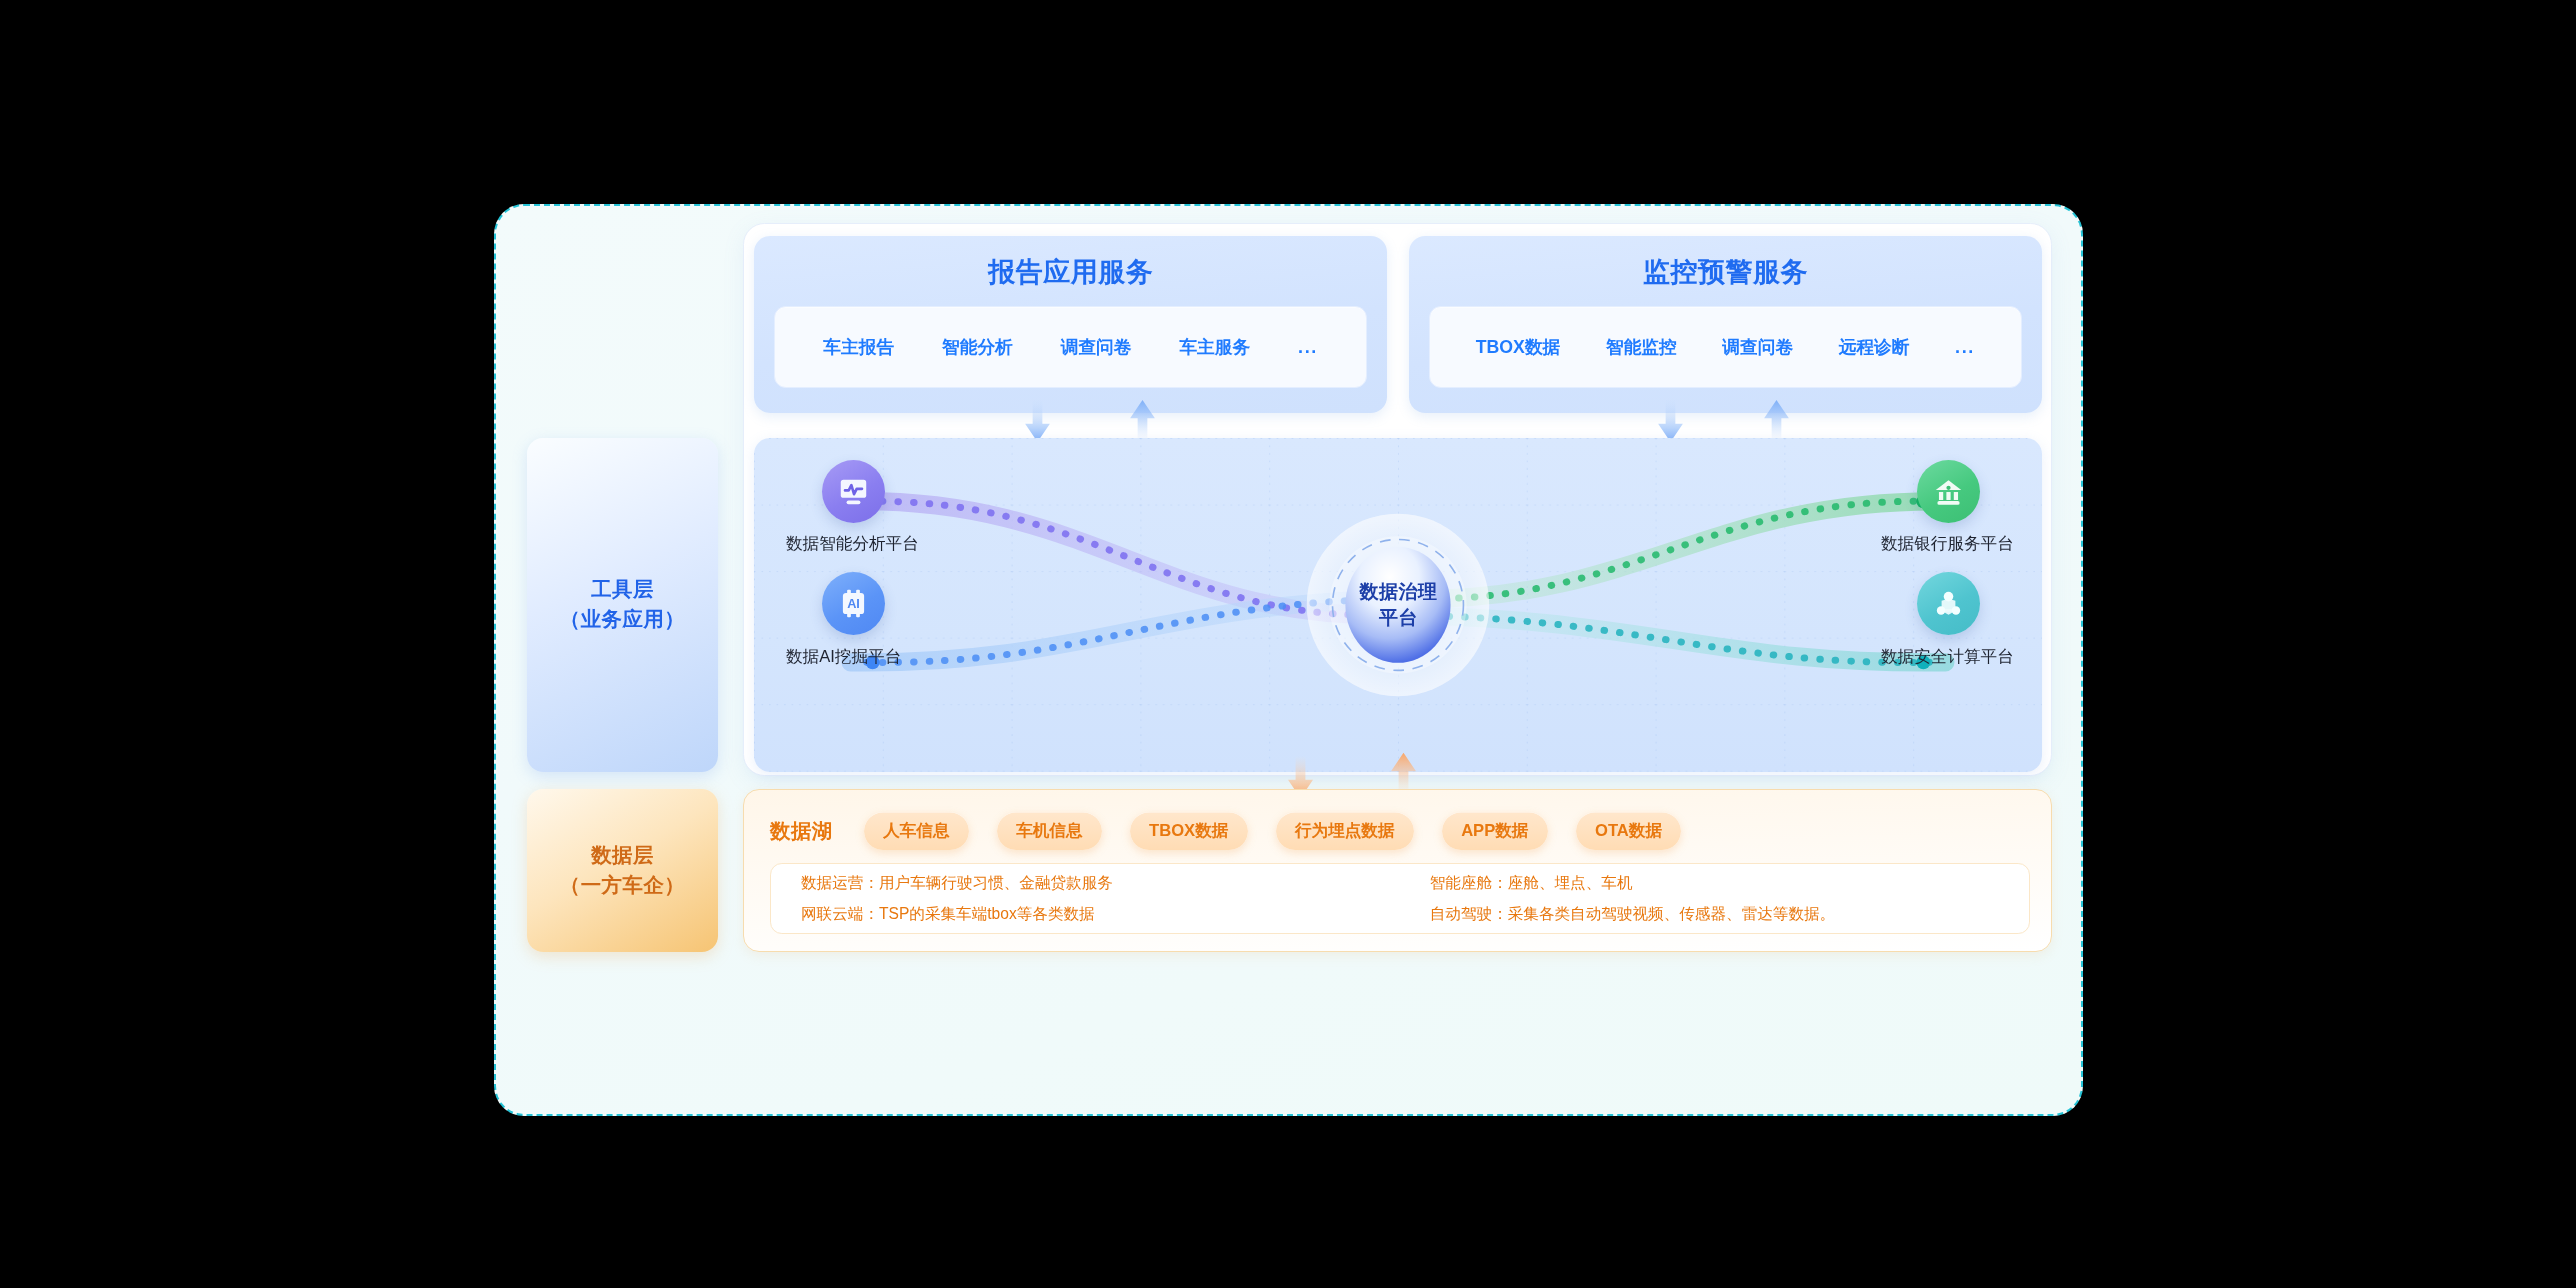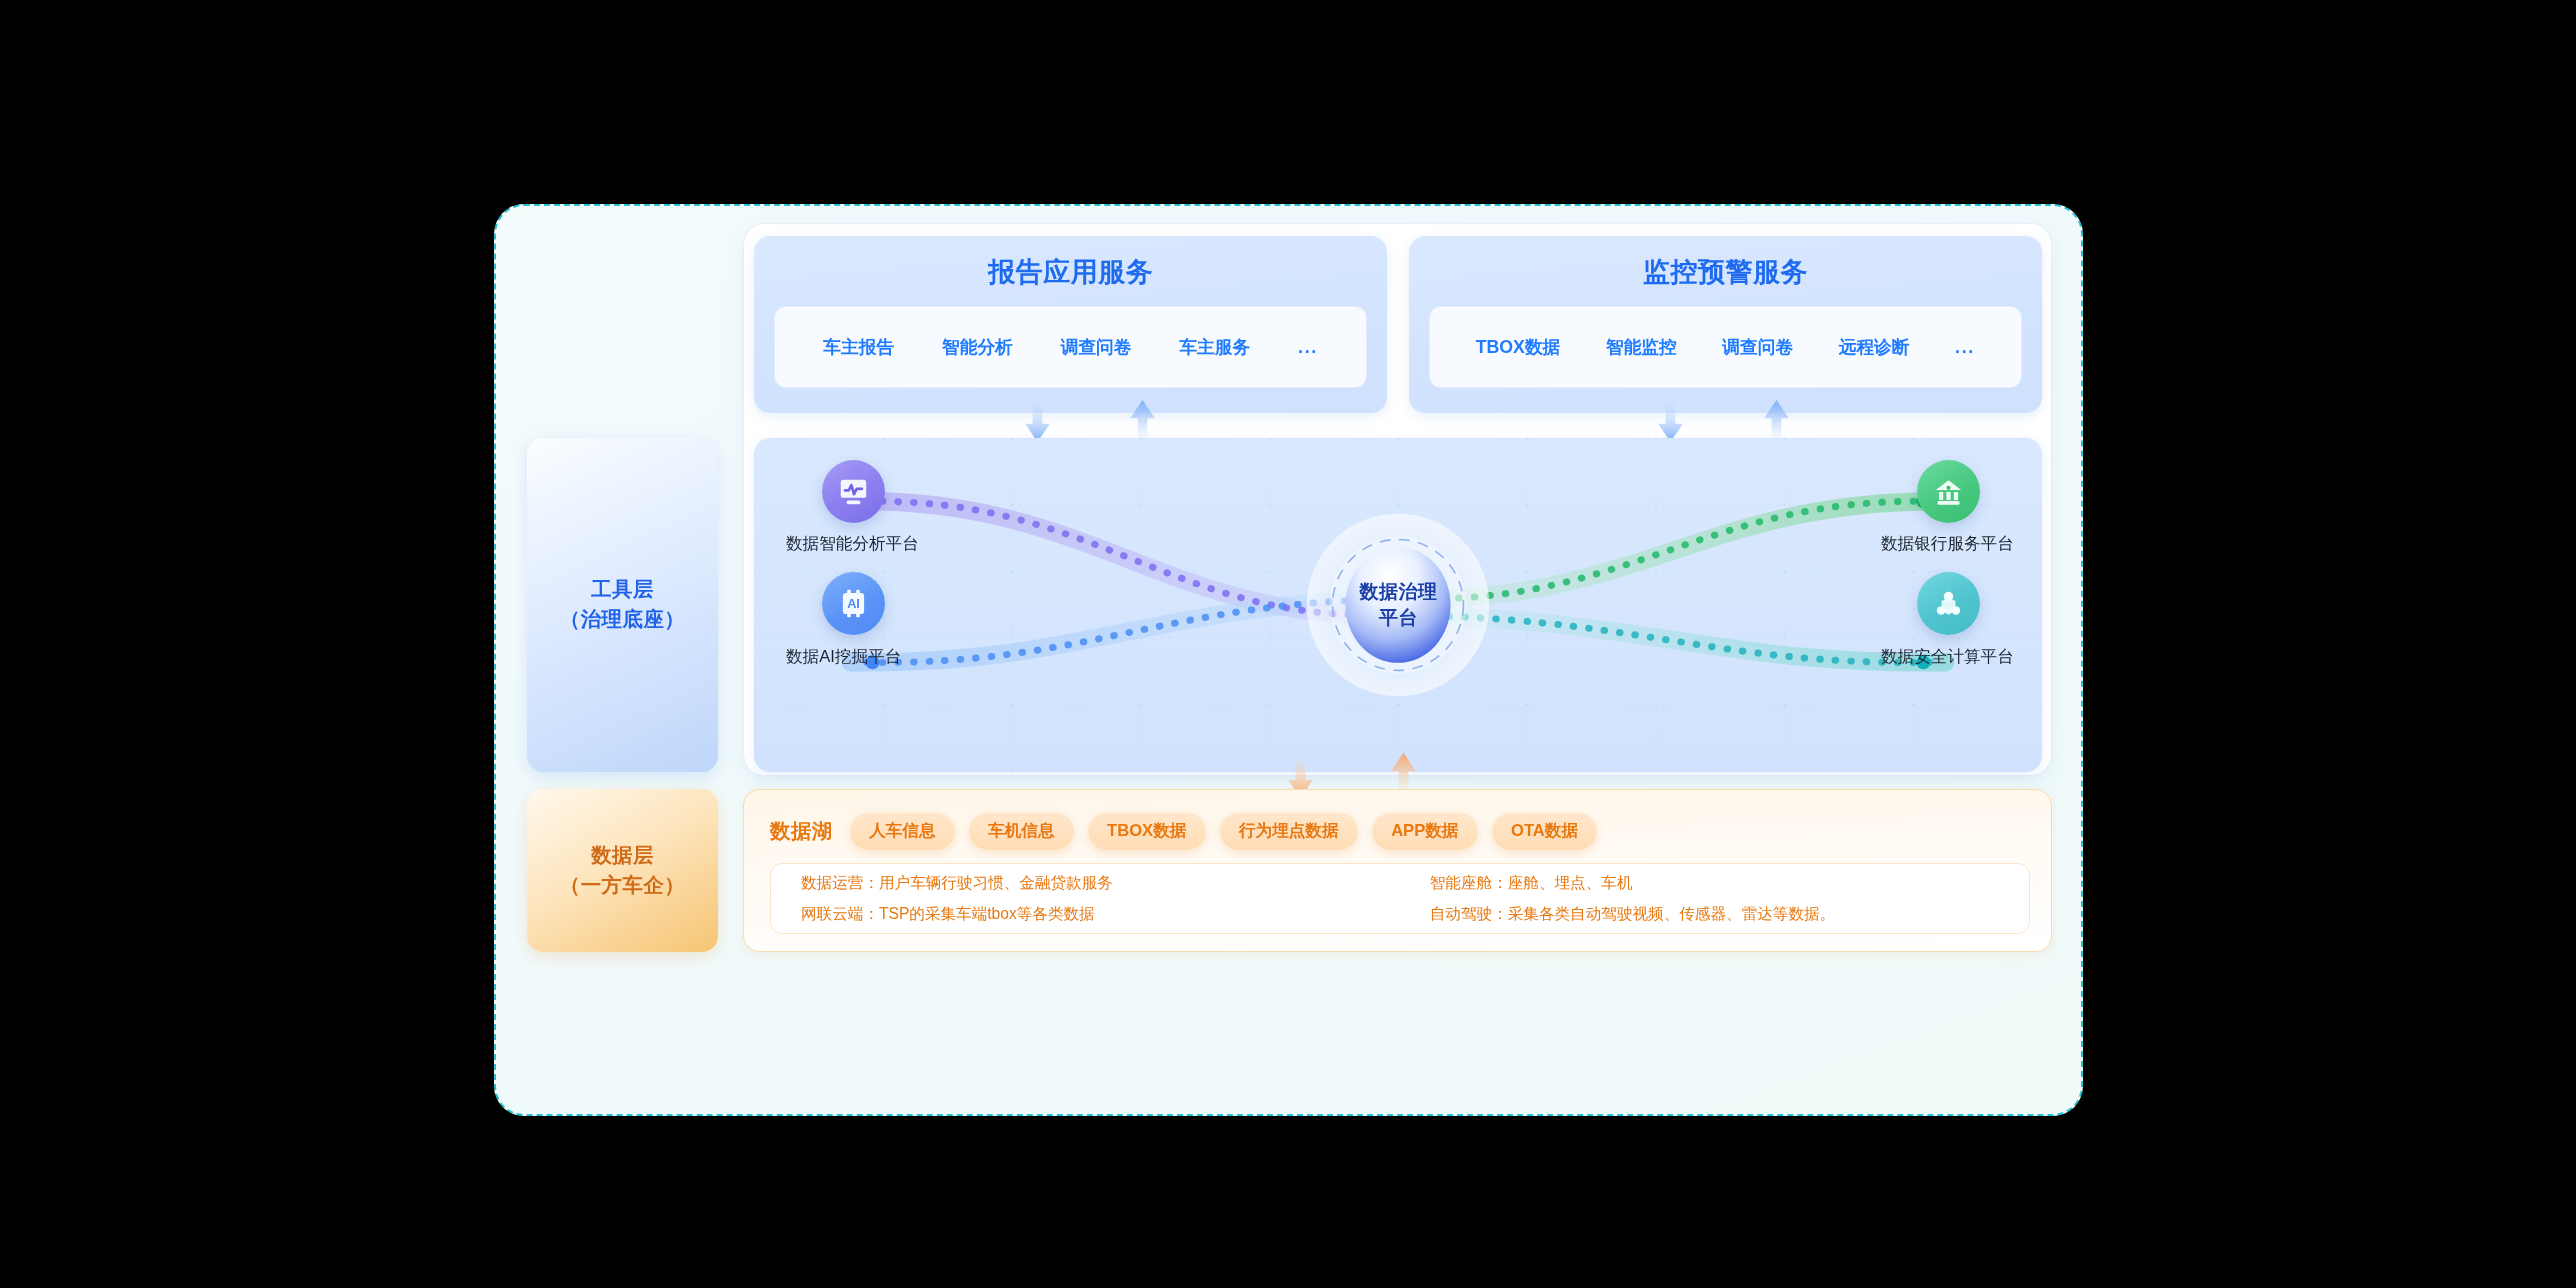--- a/index.html
+++ b/index.html
@@ -94,21 +94,21 @@
   }
 
   
   #data-panel{
     position:absolute; left:247px; top:583px; width:1309px; height:163px;
     border-radius:16px; border:1.1px solid #f7dcae;
     background:linear-gradient(178deg,#fff6e9 0%,#fffaf3 42%,#ffffff 100%);
     box-shadow:0 3.2px 11.8px rgba(235,180,110,.14);
   }
   #lake-row{ position:absolute; left:26px; top:18px; right:5px; height:45px;
-             display:flex; align-items:center; gap:14px; }
+             display:flex; align-items:center; gap:28px; }
   #lake-label{ color:#e8780f; font-size:20.4px; font-weight:700; letter-spacing:0.5px; margin-right:3.2px; }
   .tag{
     height:38px; padding:0 19.3px; border-radius:19.3px;
     display:flex; align-items:center; justify-content:center;
     color:#e8780f; font-size:16.6px; font-weight:600; white-space:nowrap;
     background:linear-gradient(180deg,#ffe7cc 0%,#ffdcb4 100%);
     box-shadow:0 3.2px 8.6px rgba(240,165,90,.26), inset 0 0.5px 0 rgba(255,255,255,.8);
   }
   #data-inner{
     position:absolute; left:26px; right:21.5px; top:73px; height:71px;
@@ -119,21 +119,21 @@
   .dline{ color:#e8780f; font-size:15.6px; line-height:1.95; white-space:nowrap; }
 </style>
 </head>
 <body>
 
 <div id="frame">
 
   <div class="rail" id="rail-tool">
     <div>
       <span>工具层</span>
-      <span class="l2">（治理底座）</span>
+      <span class="l2">（业务应用）</span>
     </div>
   </div>
   <div class="rail" id="rail-data">
     <div>
       <span>数据层</span>
       <span class="l2">（一方车企）</span>
     </div>
   </div>
 
   <div id="shell"></div>

